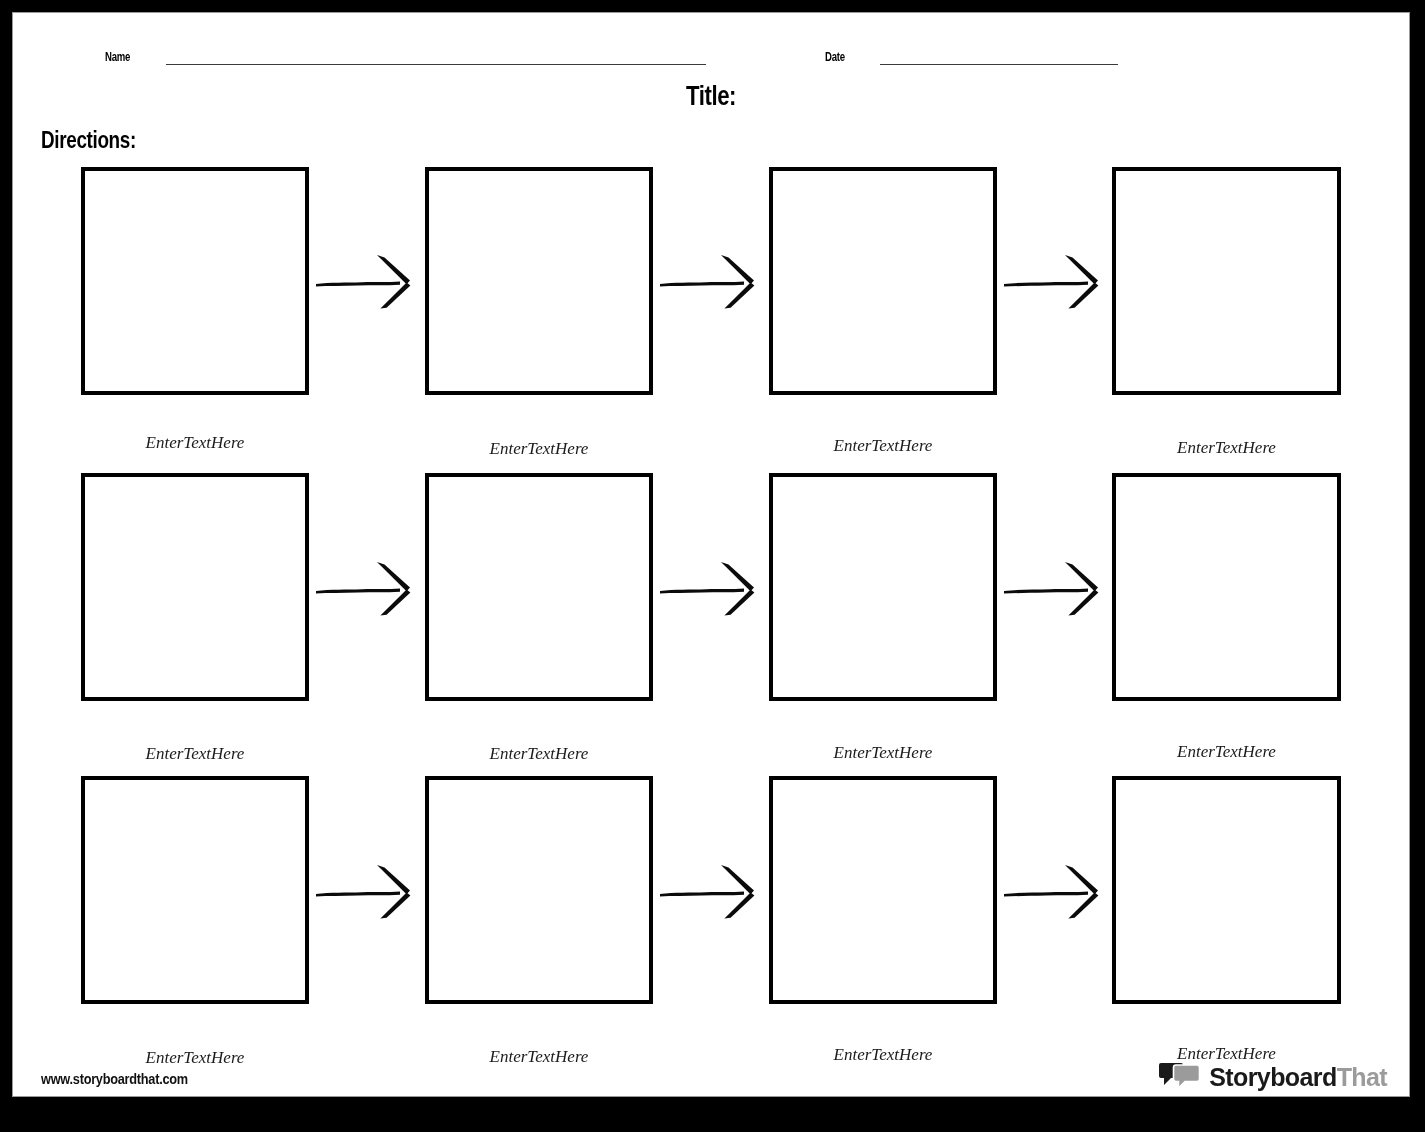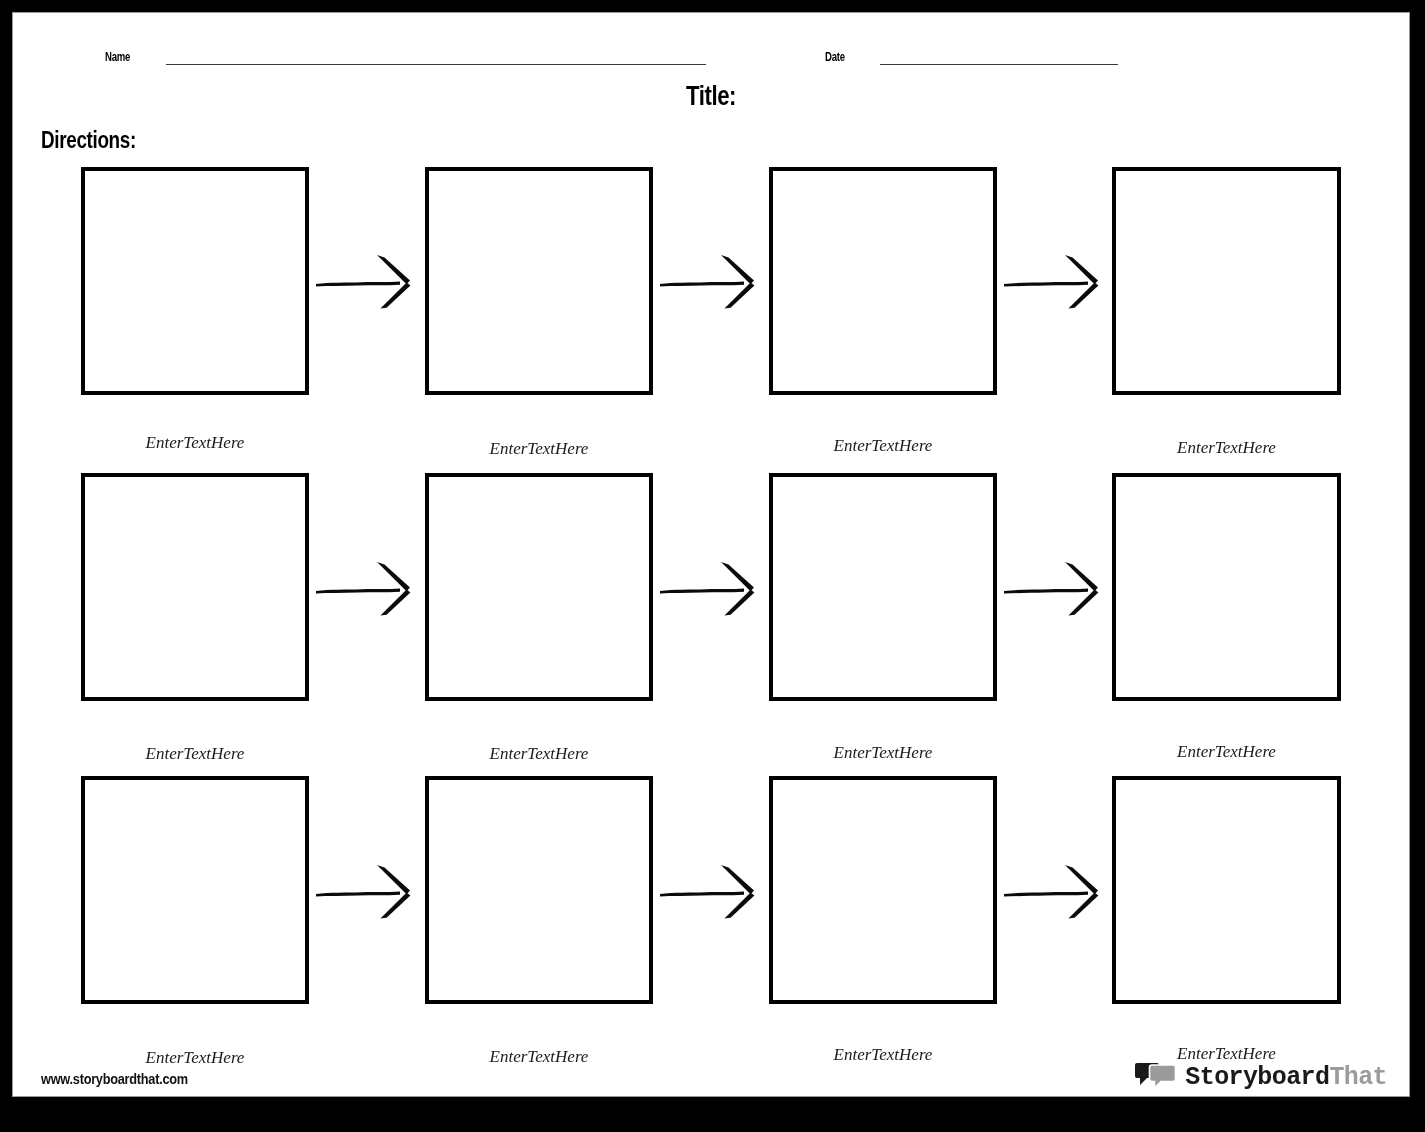--- a/index.html
+++ b/index.html
@@ -141,21 +141,21 @@
   #footer-logo {
     position: absolute;
     right: 22px;
     top: 1048px;
     display: flex;
     align-items: center;
     gap: 8px;
   }
   #logo-bubbles { display: block; }
   #logo-wordmark {
-    font-family: Liberation Mono, monospace;
+    font-family: Liberation Sans, sans-serif;
     font-weight: bold;
     font-size: 25px;
     letter-spacing: -0.6px;
     line-height: 25px;
   }
   .logo-word-dark { color: #1a1a1a; }
   .logo-word-light { color: #9b9b9b; }
 </style>
 </head>
 <body>

